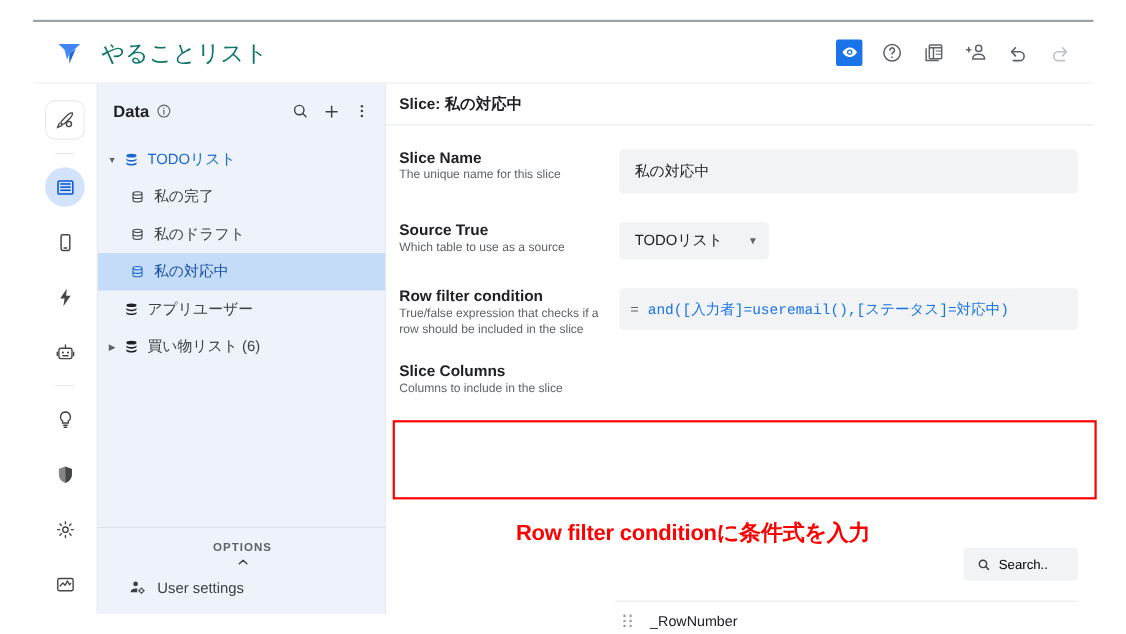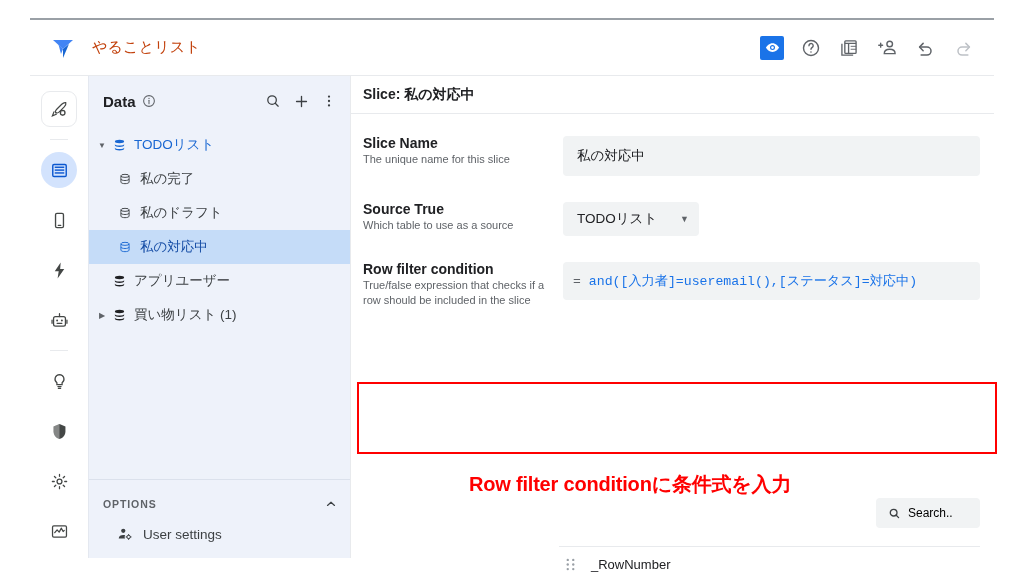--- a/index.html
+++ b/index.html
@@ -19,21 +19,21 @@
   
   .topbar {
     height: 56px; min-height: 56px;
     display: flex; align-items: center;
     background: #ffffff;
     padding: 0 8px 0 18px;
     border-bottom: 1px solid #e8eaed;
   }
   .logo { width: 30px; height: 30px; display: flex; align-items: center; justify-content: center; }
   .app-title {
-    font-size: 15px; color: #c2410c; margin-left: 14px;
+    font-size: 21px; color: #0f766e; margin-left: 14px;
     letter-spacing: .2px; white-space: nowrap;
   }
   .topbar-spacer { flex: 1; }
   .top-icons { display: flex; align-items: center; gap: 16px; padding-right: 12px; }
   .ticon {
     width: 22px; height: 22px; display: flex; align-items: center;
     justify-content: center; color: #5f6368; cursor: pointer;
   }
   .ticon.active {
     background: #1a73e8; color: #ffffff; border-radius: 2px;
@@ -87,21 +87,21 @@
     width: 14px; text-align: center; font-size: 8px; color: #5f6368; flex: none;
   }
   .tnode .dbicon { width: 20px; display: flex; justify-content: center; flex: none; }
   .tnode .tlabel { margin-left: 5px; white-space: nowrap; }
   .tnode.root .tlabel { color: #1967d2; }
   .tnode.child { padding-left: 26px; }
   .tnode.sel { background: #c5dcf8; }
   .tnode.sel .tlabel { color: #174ea6; }
   .side-bottom { border-top: 1px solid #dbe1ec; padding: 12px 0 6px; }
   .opt-head {
-    display: flex; align-items: center; padding: 0 12px 0 14px; height: 24px;
+    display: flex; align-items: center; padding: 0 12px 0 14px; height: 24px; flex-direction: column;
   }
   .opt-head-label {
     font-size: 10.5px; letter-spacing: .9px; color: #5f6368; font-weight: bold;
   }
   .opt-sp { flex: 1; }
   .opt-chev { color: #3c4043; display: flex; cursor: pointer; }
   .opt-item {
     height: 36px; display: flex; align-items: center;
     padding-left: 28px; font-size: 13.5px; color: #3c4043; cursor: pointer;
   }
@@ -398,21 +398,21 @@
 
         <div class="tnode">
           <span class="caret">▶</span>
           <span class="dbicon">
             <svg width="15" height="15" viewBox="0 0 24 24" fill="#202124">
               <ellipse cx="12" cy="5.6" rx="7.4" ry="2.7"></ellipse>
               <path d="M4.6 9.4c0 1.5 3.3 2.7 7.4 2.7s7.4-1.2 7.4-2.7v2.2c0 1.5-3.3 2.7-7.4 2.7s-7.4-1.2-7.4-2.7z"></path>
               <path d="M4.6 15c0 1.5 3.3 2.7 7.4 2.7s7.4-1.2 7.4-2.7v2.2c0 1.5-3.3 2.7-7.4 2.7s-7.4-1.2-7.4-2.7z"></path>
             </svg>
           </span>
-          <span class="tlabel">買い物リスト (1)</span>
+          <span class="tlabel">買い物リスト (6)</span>
         </div>
       </div>
 
       <div class="side-bottom">
         <div class="opt-head">
           <span class="opt-head-label">OPTIONS</span>
           <span class="opt-sp"></span>
           <span class="opt-chev">
             <svg width="14" height="14" viewBox="0 0 24 24" fill="none" stroke="currentColor" stroke-width="2.1">
               <path d="M6 14.5l6-5.5 6 5.5" stroke-linecap="round" stroke-linejoin="round"></path>
@@ -469,20 +469,27 @@
             <div class="fd">True/false expression that checks if a row should be included in the slice</div>
           </div>
           <div class="fctl formula-wrap">
             <div class="formula">
               <span class="eq">=</span>
               <span class="fx">and([入力者]=useremail(),[ステータス]=対応中)</span>
             </div>
           </div>
         </div>
 
+        <div class="field">
+          <div class="flabel">
+            <div class="ft">Slice Columns</div>
+            <div class="fd">Columns to include in the slice</div>
+          </div>
+          <div class="fctl"></div>
+        </div>
 
         <div class="redbox"></div>
 
         <div class="annot">Row filter conditionに条件式を入力</div>
 
         <div class="searchbox">
           <span class="sicon">
             <svg width="13" height="13" viewBox="0 0 24 24" fill="none" stroke="currentColor" stroke-width="2.4">
               <circle cx="10.4" cy="10.4" r="6.2"></circle>
               <path d="M15.2 15.2l4.4 4.4" stroke-linecap="round"></path>

